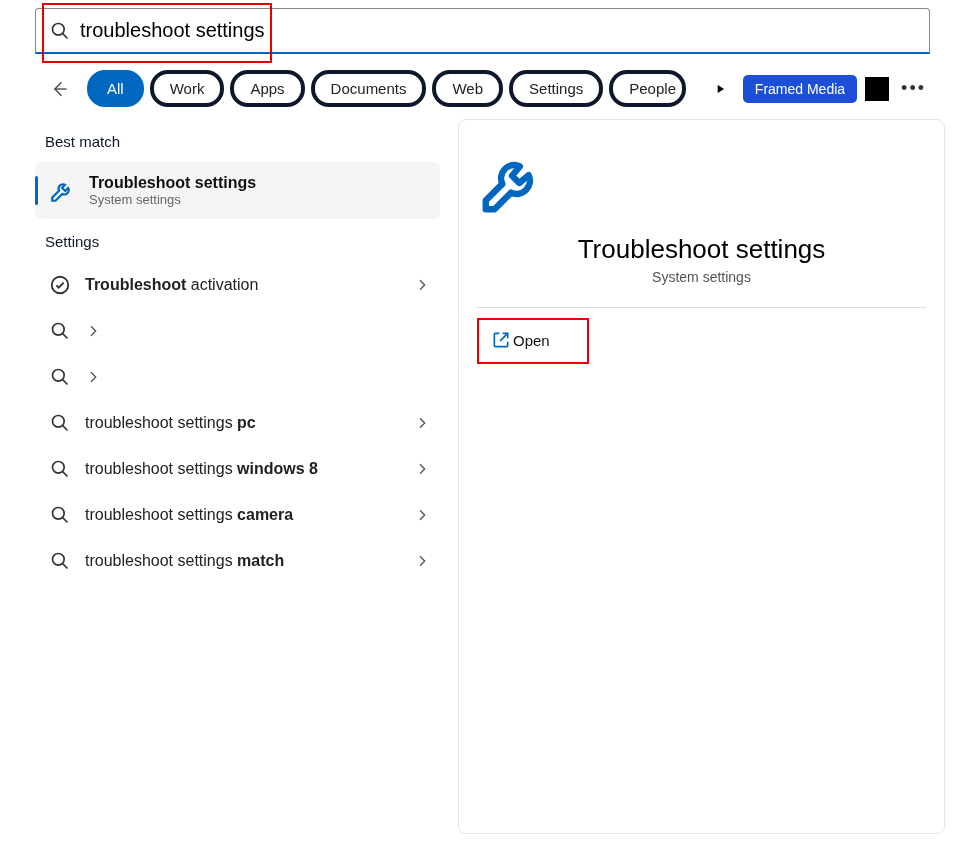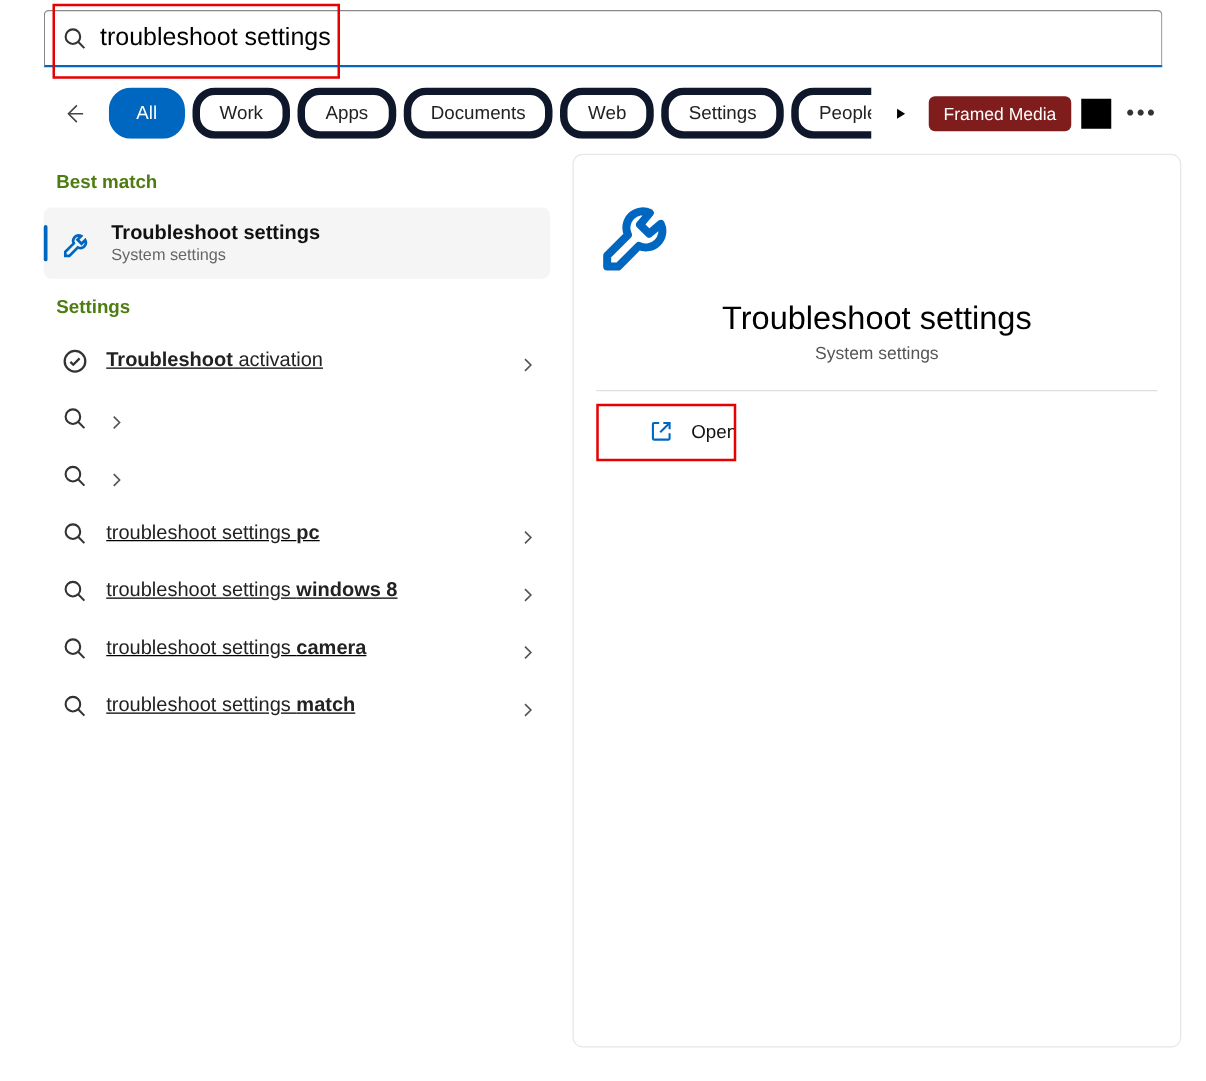--- a/index.html
+++ b/index.html
@@ -20,68 +20,68 @@
   .red-box-search {
     position: absolute; left: 42px; top: 3px; width: 230px; height: 60px;
     border: 2px solid #e60000; pointer-events: none;
   }
 
   
   .tabs-row { display: flex; align-items: center; gap: 8px; padding: 16px 35px 12px 45px; }
   .back-arrow { width: 28px; height: 28px; display:flex; align-items:center; justify-content:center; color:#444; cursor:pointer; margin-right:6px;}
   .tabs-scroll { display: flex; gap: 6px; align-items: center; overflow: hidden; flex:1; }
   .tab {
-    padding: 6px 16px; border: 6px solid #0f172a; border-radius: 18px;
+    padding: 6px 16px; border: 4px solid #0f172a; border-radius: 18px;
     font-size: 15px; color: #222; background: #fff; cursor: pointer; white-space: nowrap;
   }
   .tab.active { background: #0067c0; color: #fff; border-color: #0067c0; }
   .tab.cut { padding-right: 6px; text-align: right; }
   .more-arrow { width:30px; height:30px; display:flex; align-items:center; justify-content:center; cursor:pointer; color:#000;}
   .framed-pill {
-    background: #7f1d1d; color: #fff; padding: 6px 12px; border-radius: 5px;
+    background: #1d4ed8; color: #fff; padding: 6px 12px; border-radius: 5px;
     font-size: 14px; white-space: nowrap; cursor:pointer;
   }
   .square { width: 24px; height: 24px; background: #000; cursor:pointer; }
   .dots { font-size: 18px; letter-spacing: 2px; cursor:pointer; padding:0 4px; color:#333;}
 
   
   .main { display: flex; padding: 0 20px 0 35px; gap: 18px; }
   .left { flex: 0 0 405px; }
   .right { flex: 1; border: 1px solid #e6e6e6; border-radius: 8px; padding: 28px 18px 18px 18px; height: 715px; position:relative;}
 
   
-  .section-header { font-size: 15px; font-weight:700; color:#4d7c0f; padding: 14px 10px 12px 10px; }
+  .section-header { font-size: 15px; font-weight:400; color:#0f172a; padding: 14px 10px 12px 10px; }
   .best-match-item {
     display:flex; align-items:center; gap: 14px; padding: 12px 14px;
     background: #f5f5f5; border-radius: 6px; position:relative; cursor:pointer;
   }
   .best-match-item::before {
     content:''; position:absolute; left:0; top:14px; bottom:14px; width:3px;
     background:#0067c0; border-radius:2px;
   }
   .bm-icon { width:26px; height:26px; color:#0067c0; }
   .bm-text .t1 { font-size:16px; font-weight:600; color:#111; }
   .bm-text .t2 { font-size:13px; color:#666; }
 
   .result-item {
-    display:flex; align-items:flex-end; gap: 14px; padding: 12px 10px 12px 14px;
-    cursor:pointer; border-radius:4px;text-decoration:underline;
+    display:flex; align-items:center; gap: 14px; padding: 12px 10px 12px 14px;
+    cursor:pointer; border-radius:4px;
   }
   .ri-icon { width:22px; height:22px; color:#333; flex-shrink:0; display:flex; align-items:center; justify-content:center;}
   .ri-text { flex:1; font-size:16px; color:#222; line-height:1.3; }
   .ri-text .bold { font-weight:600; }
   .ri-sub { color:#666; font-size:15px; }
   .chev { width:16px; height:16px; color:#555; flex-shrink:0; }
 
   
   .right .hero-icon { width:70px; height:70px; margin: 0 auto 12px auto; color:#0067c0; }
   .right h1 { text-align:center; font-size:26px; font-weight:400; color:#000; margin-bottom:4px; }
   .right .subtitle { text-align:center; font-size:14px; color:#555; }
   .right hr { border:none; border-top:1px solid #e0e0e0; margin: 22px 0 12px 0; }
-  .open-row { display:inline-flex; align-items:center; gap:14px; padding: 10px 18px 10px 14px; cursor:pointer; border-radius:4px;margin-left:28px;}
+  .open-row { display:inline-flex; align-items:center; gap:2px; padding: 10px 18px 10px 14px; cursor:pointer; border-radius:4px;}
   .open-row svg { width:20px; height:20px; color:#0067c0; }
   .open-row span { font-size:15px; color:#111; }
   .red-box-open {
     position:absolute; border:2px solid #e60000; pointer-events:none;
   }
 </style>
 </head>
 <body>
 
 <div class="search-wrap">

